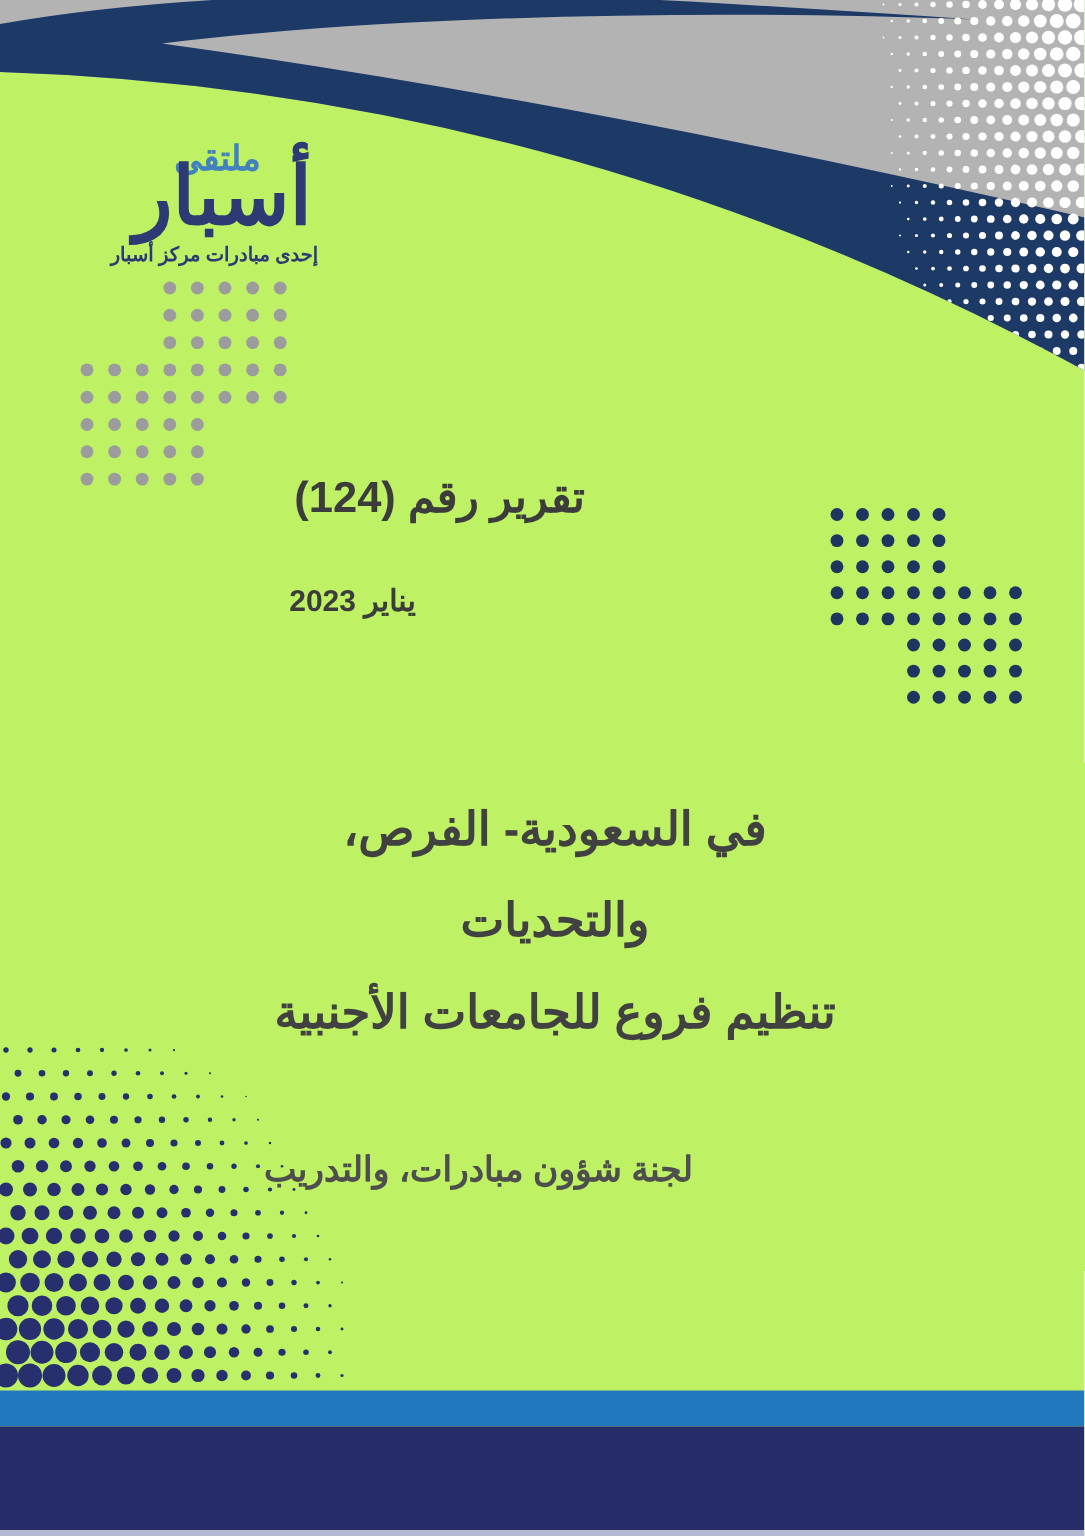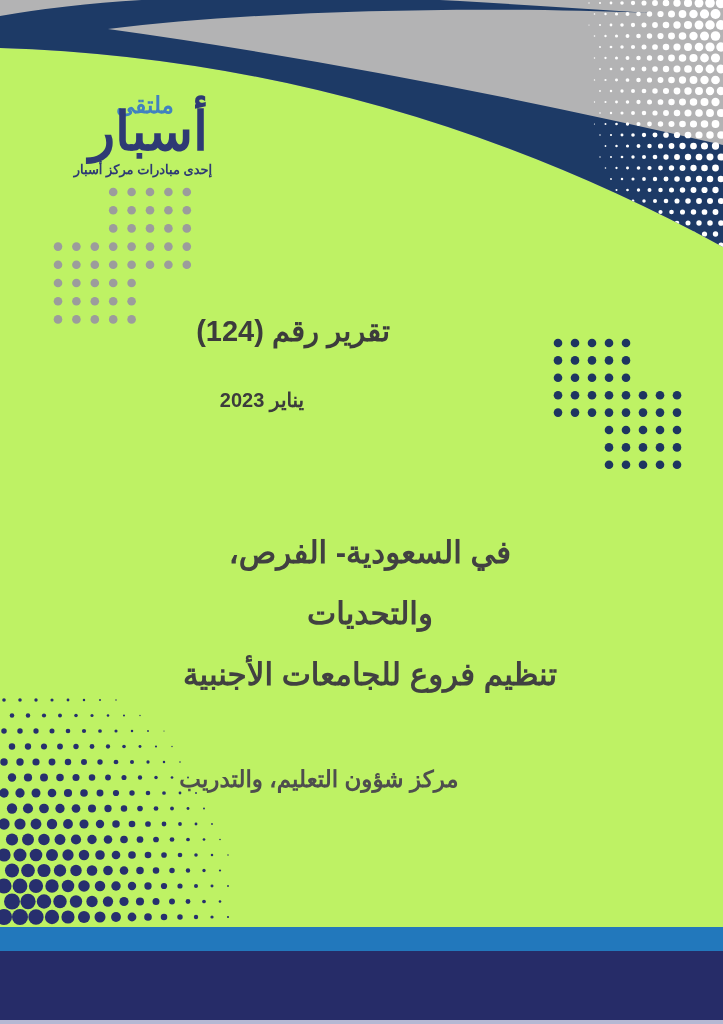--- a/index.html
+++ b/index.html
@@ -31,21 +31,21 @@
     color: var(--logo-navy); direction: rtl;
   }
 
   
   .report-number {
     position: absolute; left: 178px; top: 314px; width: 212px;
     text-align: right; font-size: 29px; font-weight: bold;
     color: var(--text-dark); direction: rtl;
   }
   .report-date {
-    position: absolute; left: 192px; top: 388px; width: 140px;
+    position: absolute; left: 165px; top: 388px; width: 140px;
     text-align: center; font-size: 20px; font-weight: 600;
     color: var(--text-dark); direction: rtl;
   }
   .main-title {
     position: absolute; left: 172px; top: 522px; width: 396px;
     text-align: center; font-size: 31px; font-weight: bold;
     line-height: 61px; color: var(--title-dark); direction: rtl;
   }
   .committee {
     position: absolute; left: 163px; top: 766px; width: 312px;
@@ -466,21 +466,21 @@
     </svg>
 
   <div class="report-number">تقرير رقم (124)</div>
   <div class="report-date">يناير 2023</div>
 
   <div class="main-title">
     <div>في السعودية- الفرص، والتحديات</div>
     <div>تنظيم فروع للجامعات الأجنبية</div>
   </div>
 
-  <div class="committee">مركز شؤون التعليم، والتدريب</div>
+  <div class="committee">لجنة شؤون مبادرات، والتدريب</div>
 
   <svg class="abs" style="left:0;top:695px" width="236" height="234" viewBox="0 0 236 234" id="halftone-bottom-left">
       <circle cx="4.0" cy="5.0" r="1.80" fill="#272f6e"></circle>
       <circle cx="20.0" cy="5.0" r="1.77" fill="#272f6e"></circle>
       <circle cx="36.0" cy="5.0" r="1.69" fill="#272f6e"></circle>
       <circle cx="52.0" cy="5.0" r="1.58" fill="#272f6e"></circle>
       <circle cx="68.0" cy="5.0" r="1.42" fill="#272f6e"></circle>
       <circle cx="84.0" cy="5.0" r="1.23" fill="#272f6e"></circle>
       <circle cx="100.0" cy="5.0" r="1.00" fill="#272f6e"></circle>
       <circle cx="116.0" cy="5.0" r="0.75" fill="#272f6e"></circle>

